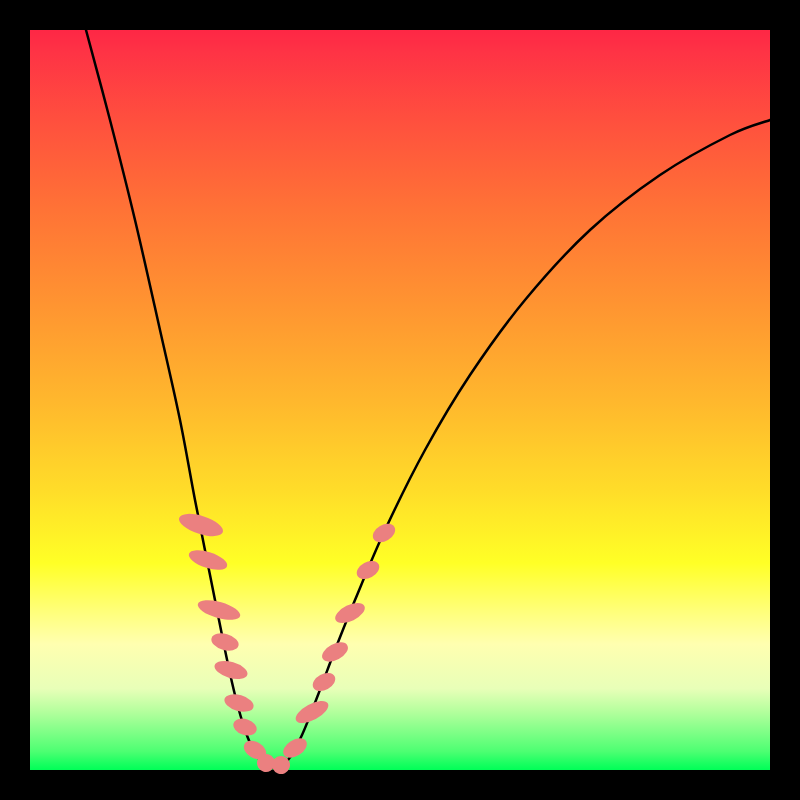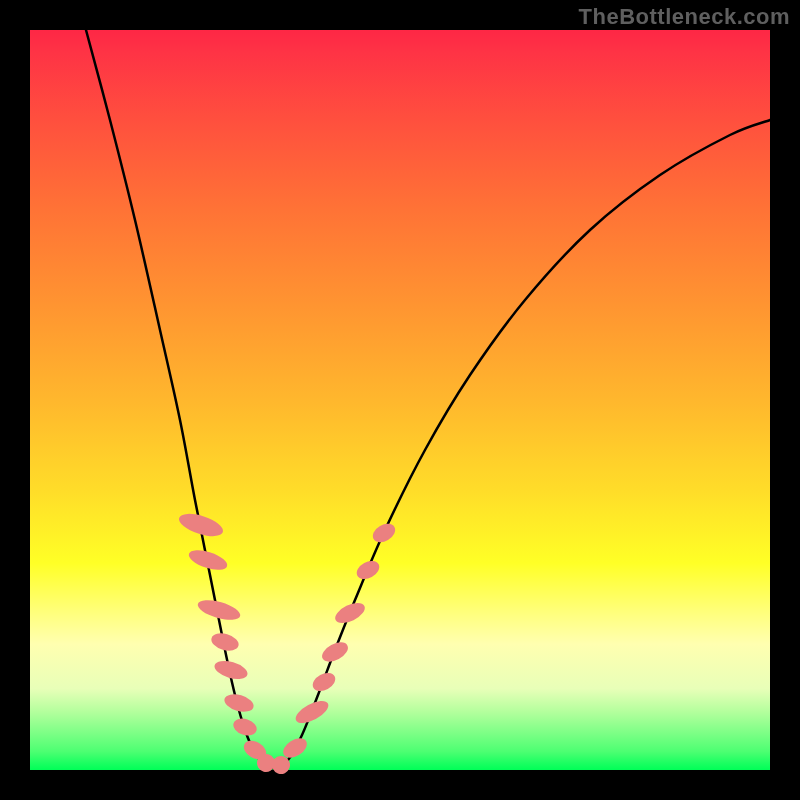--- a/index.html
+++ b/index.html
@@ -81,14 +81,13 @@
         <ellipse cx="265" cy="718" rx="8" ry="13" transform="rotate(58 265 718)" fill="#eb8080"></ellipse>
         <ellipse cx="282" cy="682" rx="8" ry="18" transform="rotate(62 282 682)" fill="#eb8080"></ellipse>
         <ellipse cx="294" cy="652" rx="8" ry="12" transform="rotate(62 294 652)" fill="#eb8080"></ellipse>
         <ellipse cx="305" cy="622" rx="8" ry="14" transform="rotate(62 305 622)" fill="#eb8080"></ellipse>
         <ellipse cx="320" cy="583" rx="8" ry="16" transform="rotate(64 320 583)" fill="#eb8080"></ellipse>
         <ellipse cx="338" cy="540" rx="8" ry="12" transform="rotate(62 338 540)" fill="#eb8080"></ellipse>
         <ellipse cx="354" cy="503" rx="8" ry="12" transform="rotate(60 354 503)" fill="#eb8080"></ellipse>
       </g>
   </svg>
 
-  <div class="watermark">TheBottleneck.com</div>
 </div>
 
 </body></html>

